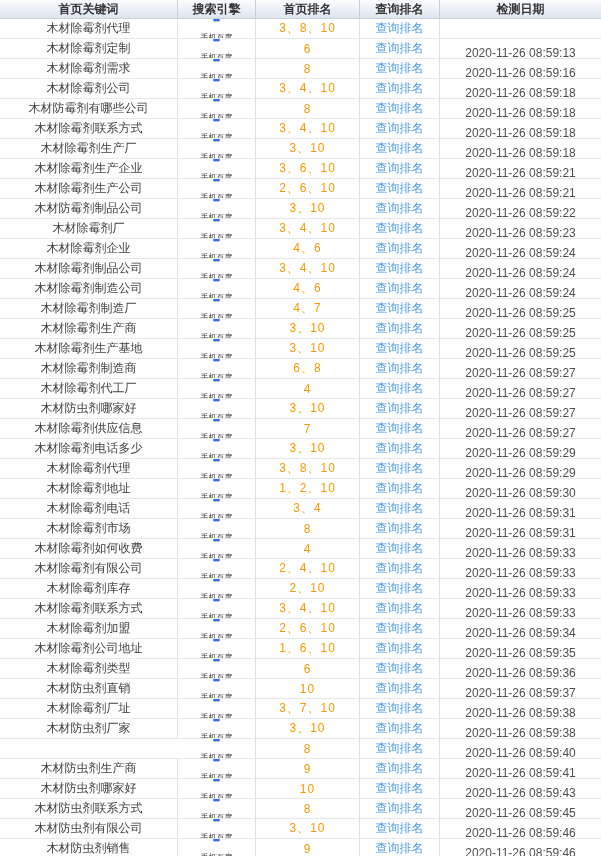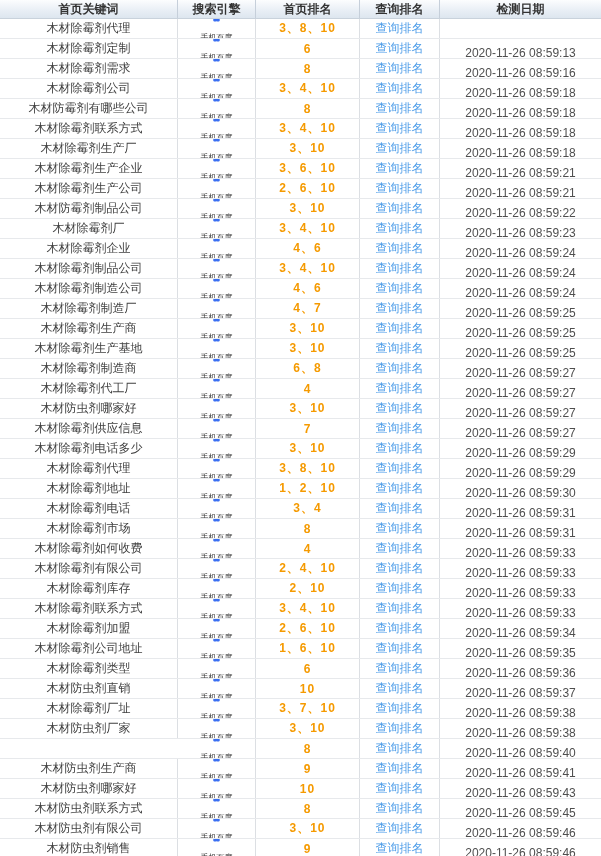--- a/index.html
+++ b/index.html
@@ -14,21 +14,21 @@
   .tr{display:flex;height:20px;box-sizing:border-box;border-bottom:1px solid #e7e9ec;background:#fff;justify-content:flex-end;}
   .td{box-sizing:border-box;height:100%;display:flex;align-items:center;justify-content:center;
       font-size:12px;border-right:1px solid #dcdfe3;overflow:hidden;white-space:nowrap;}
   .td:last-child{border-right:none;}
   .c0{width:178px;font-family:Liberation Serif, serif;}
   .c1{width:78px;}
   .c2{width:104px;}
   .c3{width:80px;}
   .c4{width:161px;}
   .keyword{color:#3f3f3f;}
-  .ranks{color:#f59a00;font-weight:bold;letter-spacing:1px;}
+  .ranks{color:#f59a00;font-weight:normal;letter-spacing:1px;}
   .query a{color:#4a9be8;text-decoration:none;cursor:pointer;}
   .date{color:#4e4e4e;margin-top:24px;}
   .engine{gap:11px;flex-direction:column;}
   .paw{display:flex;align-items:center;}
   .paw svg{display:block;}
   .engine-text{display:flex;flex-direction:column;align-items:flex-start;line-height:1;}
   .engine-name{font-size:8px;color:#3a3a3a;}
   .engine-sub{margin-top:1px;width:19px;height:3px;
       background:repeating-linear-gradient(90deg,#b5b5b5 0 2px,rgba(0,0,0,0) 2px 3px);}
 </style>

